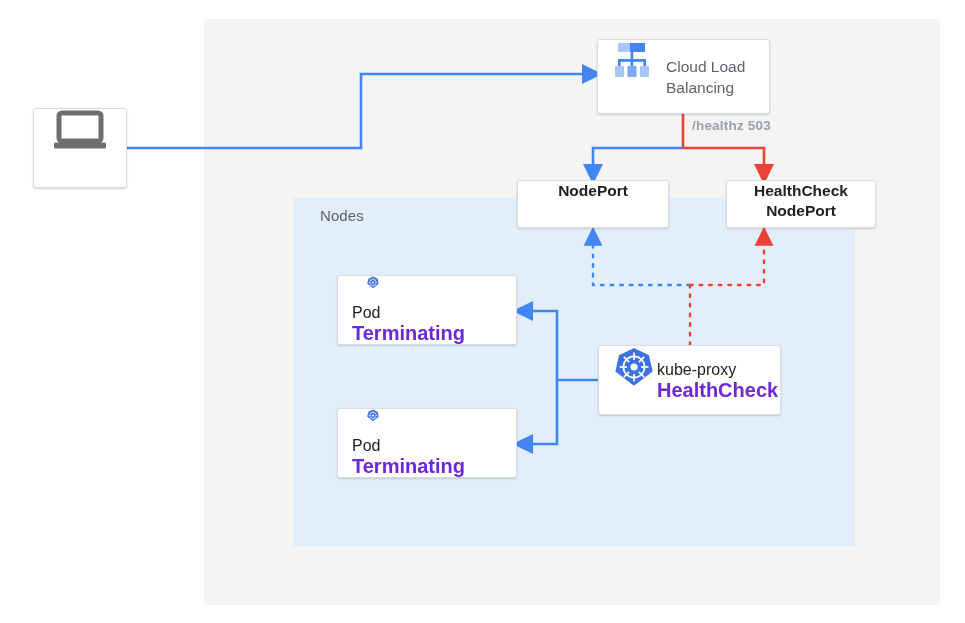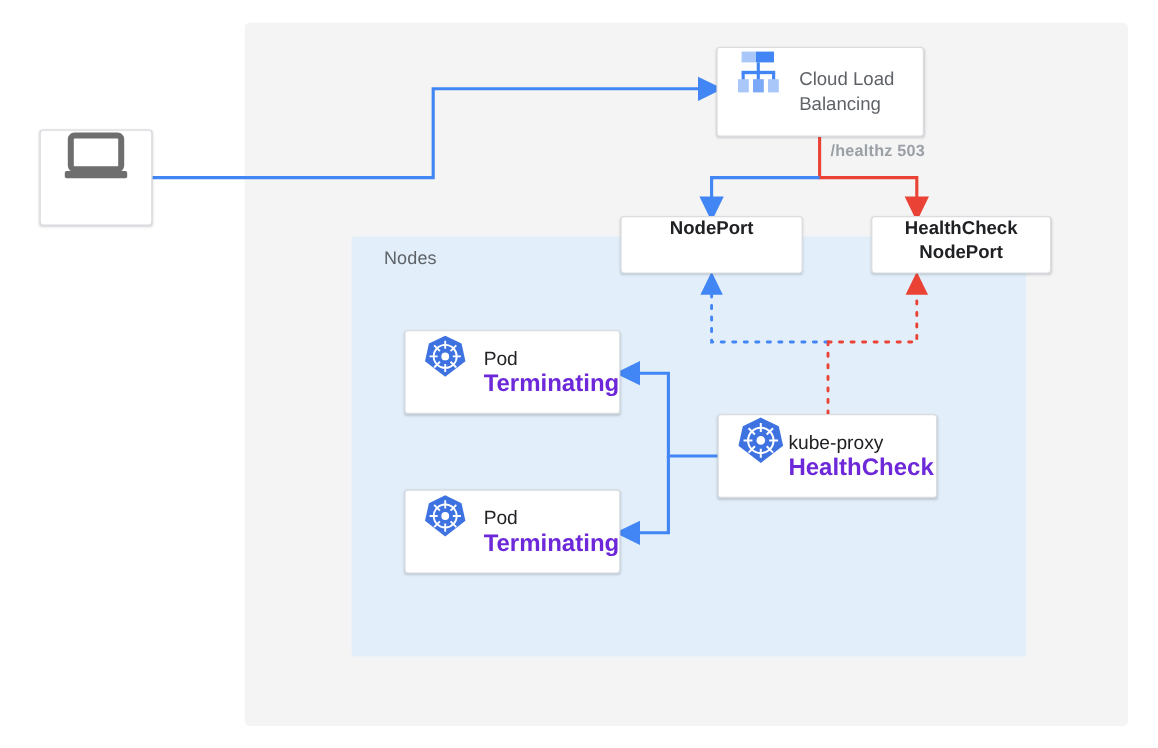--- a/index.html
+++ b/index.html
@@ -21,21 +21,21 @@
 
   .laptop-card{left:33px;top:108px;width:94px;height:80px;justify-content:center;}
 
   .lb-card{left:597px;top:39px;width:173px;height:75px;padding-left:13px;gap:11px;}
   .lb-text{font-size:15.5px;color:#5f6368;line-height:21px;}
 
   .np-card{left:517px;top:180px;width:152px;height:48px;justify-content:center;}
   .hc-card{left:690px;top:180px;width:150px;height:48px;justify-content:center;margin-left:36px;}
   .np-text{font-size:15.5px;font-weight:bold;color:#202124;text-align:center;line-height:20px;}
 
-  .pod-card{width:180px;height:70px;padding-left:14px;gap:13px;}
+  .pod-card{width:180px;height:70px;padding-left:14px;gap:13px;flex-direction:column;}
   .pod1{left:337px;top:275px;}
   .pod2{left:337px;top:408px;}
   .kp-card{left:598px;top:345px;width:183px;height:70px;padding-left:14px;gap:2px;}
 
   .ttl{font-size:16px;color:#202124;line-height:21px;}
   .sub{font-size:20px;color:#6d28d9;line-height:21px;font-weight:bold;}
   .txtblk{display:flex;flex-direction:column;justify-content:center;}
 
   .healthz{position:absolute;left:692px;top:118px;font-size:13.5px;font-weight:bold;
            color:#9aa0a6;letter-spacing:.2px;}

